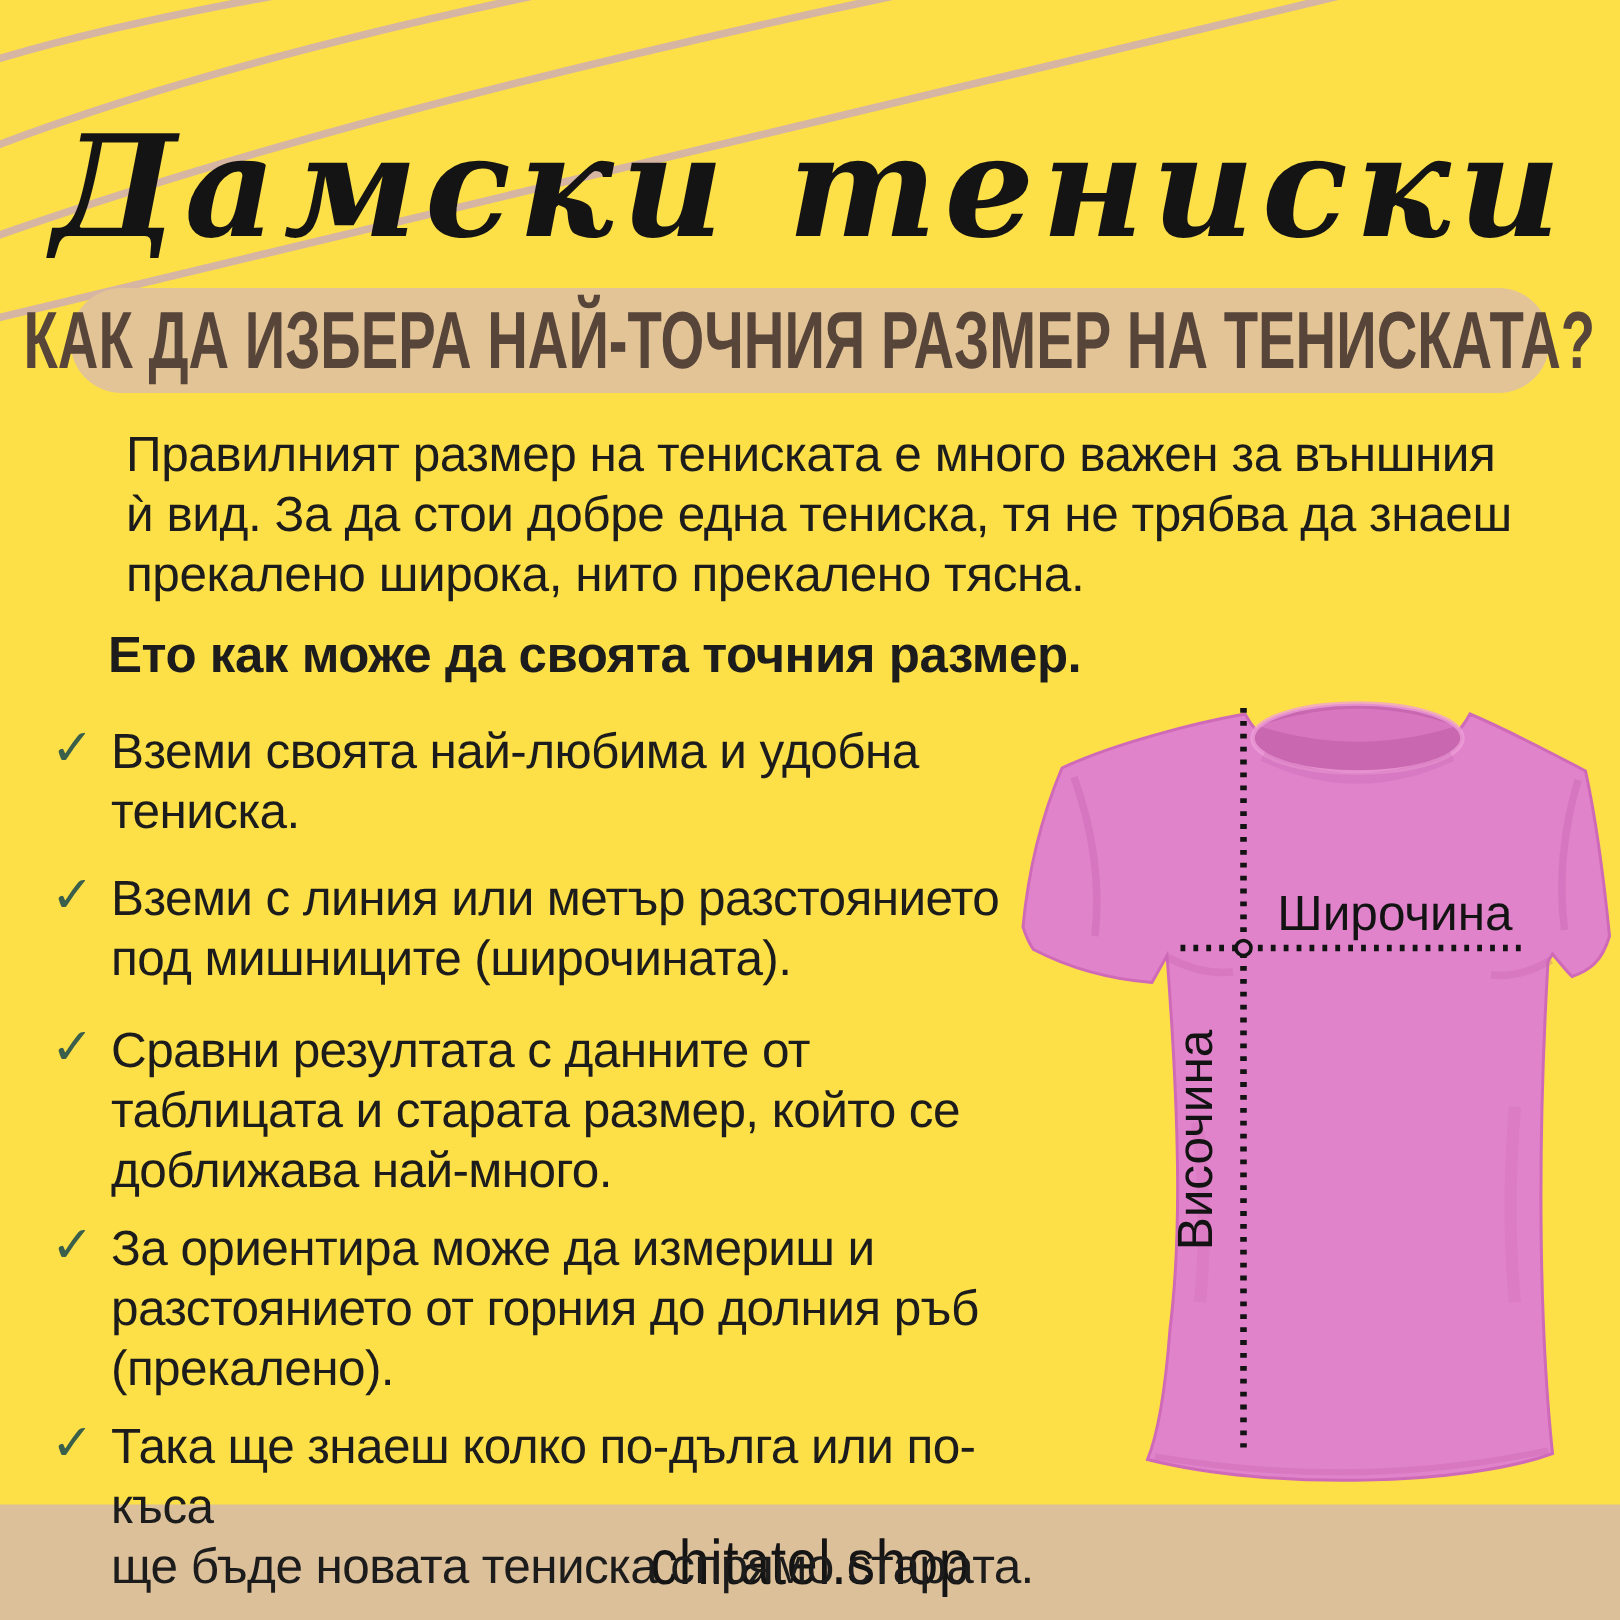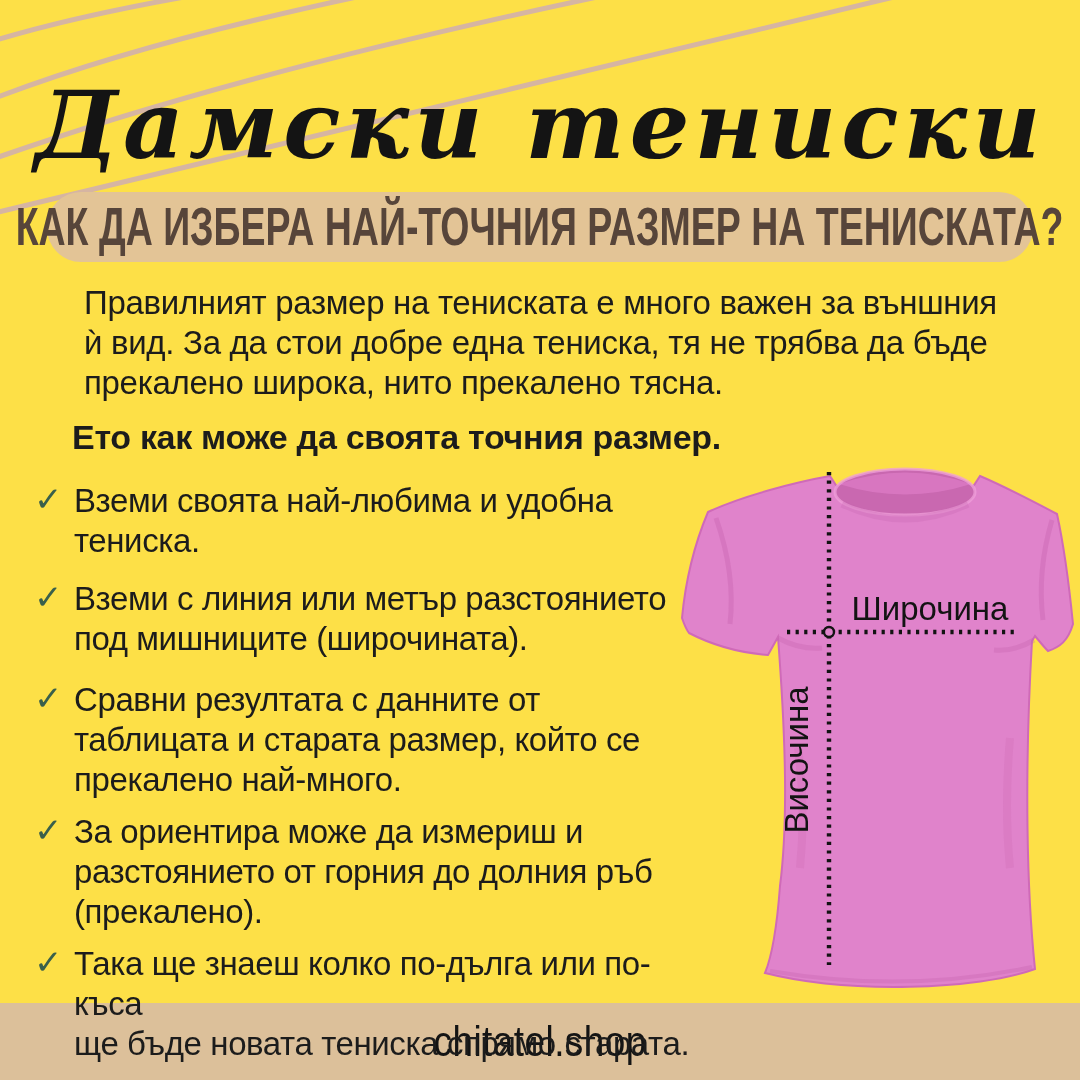--- a/index.html
+++ b/index.html
@@ -65,21 +65,21 @@
   </svg>
 
   <div class="title">Дамски тениски</div>
 
   <div class="banner">
     <div class="banner-text">КАК ДА ИЗБЕРА НАЙ-ТОЧНИЯ РАЗМЕР НА ТЕНИСКАТА?</div>
   </div>
 
   <div class="intro">
     <div>Правилният размер на тениската е много важен за външния</div>
-    <div>ѝ вид. За да стои добре една тениска, тя не трябва да бъде</div>
+    <div>ѝ вид. За да стои добре една тениска, тя не трябва да знаеш</div>
     <div>прекалено широка, нито прекалено тясна.</div>
   </div>
 
   <div class="subhead">Ето как може да своята точния размер.</div>
 
   <div class="checklist">
     <div class="item">
       <span class="check">✓</span>
       <div class="item-text">
         <div>Вземи своята най-любима и удобна тениска.</div>
@@ -90,21 +90,21 @@
       <div class="item-text">
         <div>Вземи с линия или метър разстоянието</div>
         <div>под мишниците (широчината).</div>
       </div>
     </div>
     <div class="item">
       <span class="check">✓</span>
       <div class="item-text">
         <div>Сравни резултата с данните от</div>
         <div>таблицата и старата размер, който се</div>
-        <div>прекалено най-много.</div>
+        <div>доближава най-много.</div>
       </div>
     </div>
     <div class="item">
       <span class="check">✓</span>
       <div class="item-text">
         <div>За ориентира може да измериш и</div>
         <div>разстоянието от горния до долния ръб</div>
         <div>(прекалено).</div>
       </div>
     </div>

